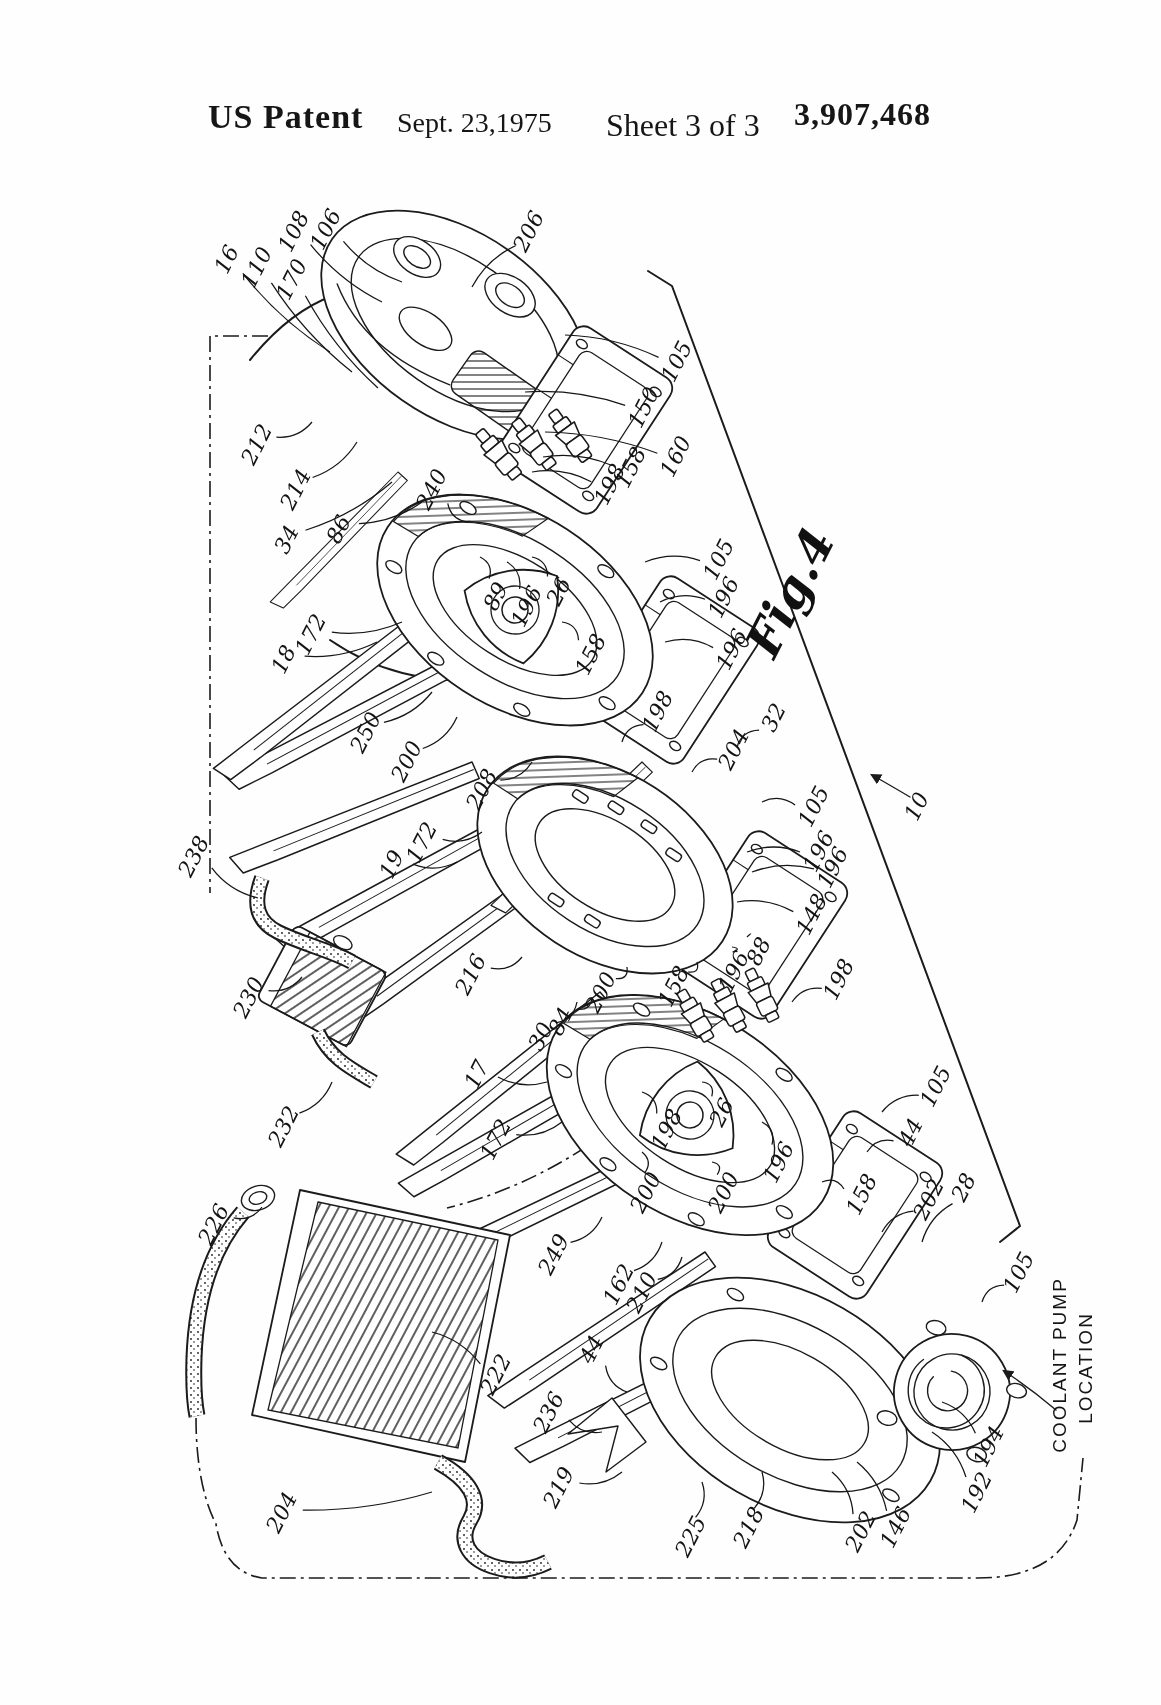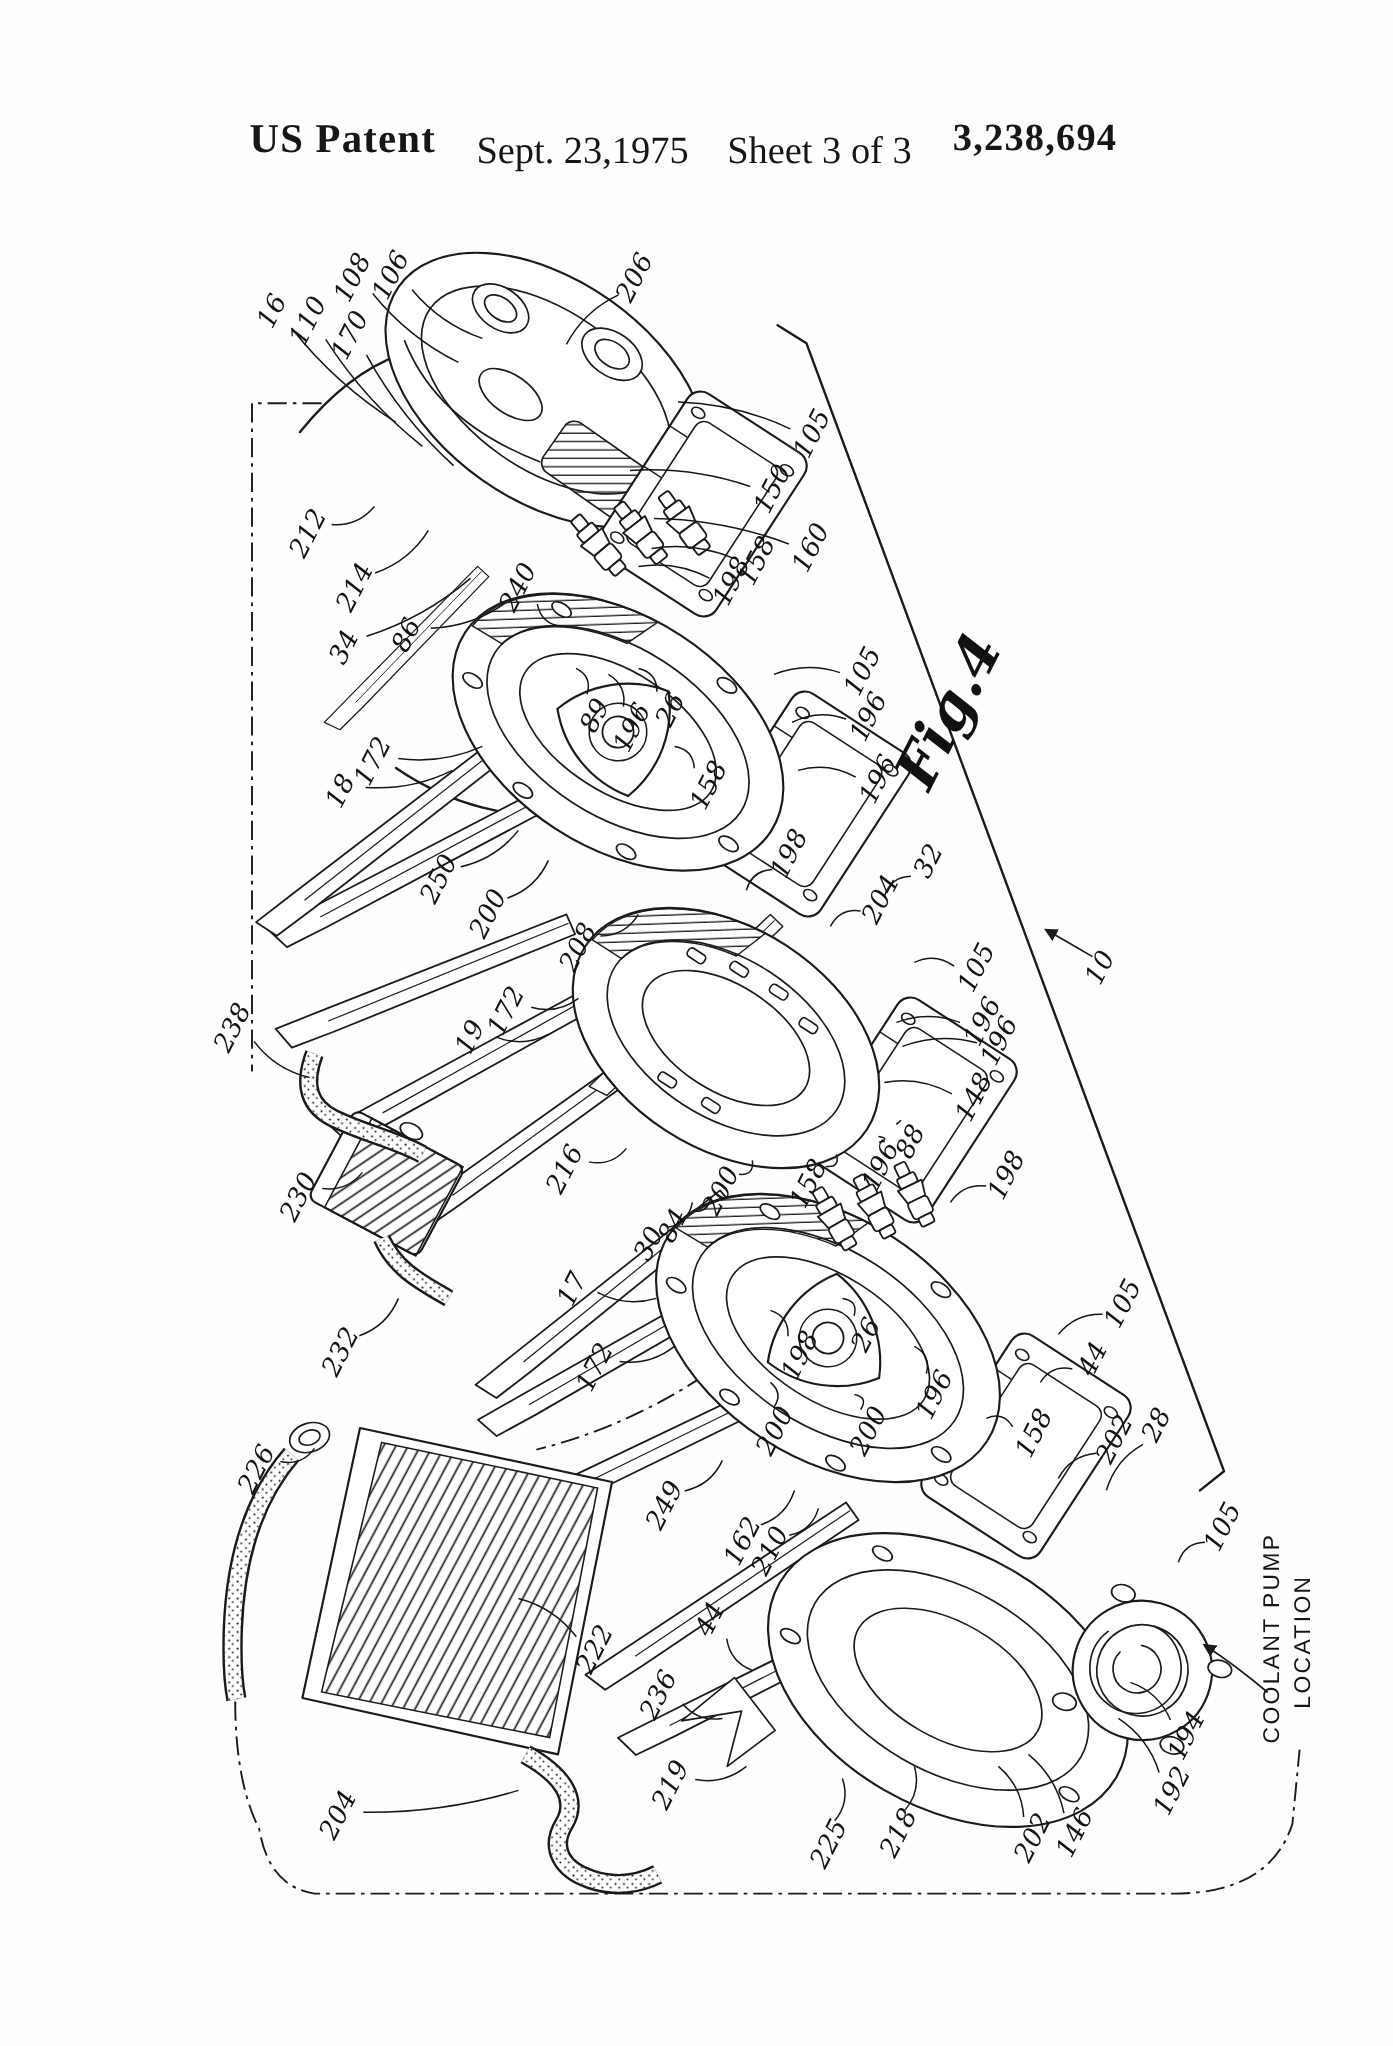--- a/index.html
+++ b/index.html
@@ -1,21 +1,21 @@
 <!DOCTYPE html>
 <html><head>
 <meta charset="utf-8">
 <style>
   html,body{margin:0;padding:0;background:#e8e8e8;}
   .page{position:relative;width:1161px;height:1705px;background:#fefefe;overflow:hidden;
         font-family:"Liberation Serif",serif;color:#161616;}
   .hdr{position:absolute;top:0;left:0;width:100%;height:160px;}
   .hdr span{position:absolute;white-space:nowrap;}
   .hdr .t1{left:208px;top:98px;font-size:34px;font-weight:bold;letter-spacing:1px;}
-  .hdr .t2{left:397px;top:107px;font-size:32px;}
+  .hdr .t2{left:397px;top:107px;font-size:28px;}
   .hdr .t3{left:606px;top:107px;font-size:32px;}
   .hdr .t4{left:794px;top:96px;font-size:32px;font-weight:bold;letter-spacing:1px;}
   svg{position:absolute;left:0;top:0;}
   .ink{stroke:#1b1b1b;fill:none;stroke-width:2;stroke-linecap:round;stroke-linejoin:round;}
   .ink2{stroke:#1b1b1b;fill:none;stroke-width:1.4;stroke-linecap:round;}
   .wht{stroke:#1b1b1b;fill:#ffffff;stroke-width:1.8;stroke-linejoin:round;}
   .wht2{stroke:#1b1b1b;fill:#ffffff;stroke-width:1.4;stroke-linejoin:round;}
   .chain{stroke:#1b1b1b;fill:none;stroke-width:1.6;stroke-dasharray:16 5 3 5;}
   .leader{fill:none;stroke:#161616;stroke-width:1.25;}
   .ref{font:italic 22px "DejaVu Serif",serif;fill:#131313;text-anchor:middle;dominant-baseline:middle;}
@@ -24,21 +24,21 @@
 </style>
 </head>
 <body>
 
 <div class="page">
 
   <div class="hdr">
     <span class="t1">US Patent</span>
     <span class="t2">Sept. 23,1975</span>
     <span class="t3">Sheet 3 of 3</span>
-    <span class="t4">3,238,694</span>
+    <span class="t4">3,907,468</span>
   </div>
 
   <svg width="1161" height="1705" viewBox="0 0 1161 1705">
     <defs>
       <pattern id="hh" width="7" height="7" patternUnits="userSpaceOnUse" patternTransform="rotate(55)">
         <line x1="1" y1="0" x2="1" y2="7" stroke="#1b1b1b" stroke-width="1.1"></line>
       </pattern>
       <pattern id="finp" width="9" height="9" patternUnits="userSpaceOnUse" patternTransform="rotate(28)">
         <line x1="2" y1="0" x2="2" y2="9" stroke="#1b1b1b" stroke-width="1.4"></line>
       </pattern>

